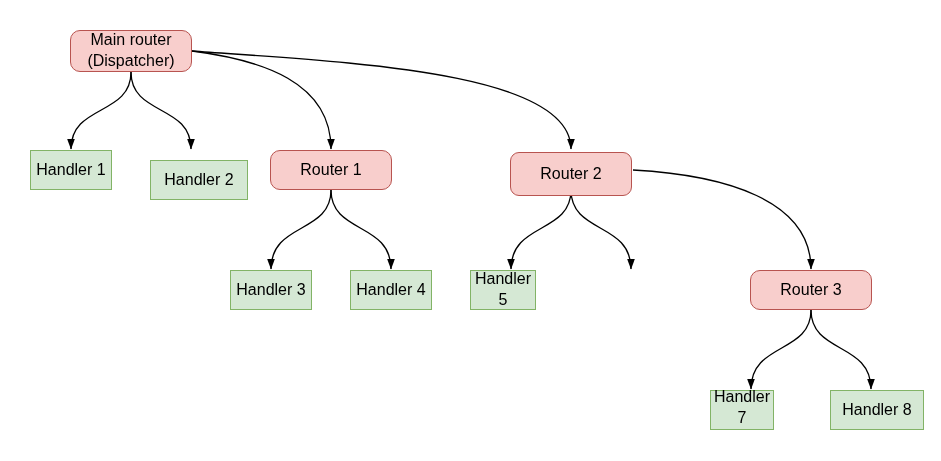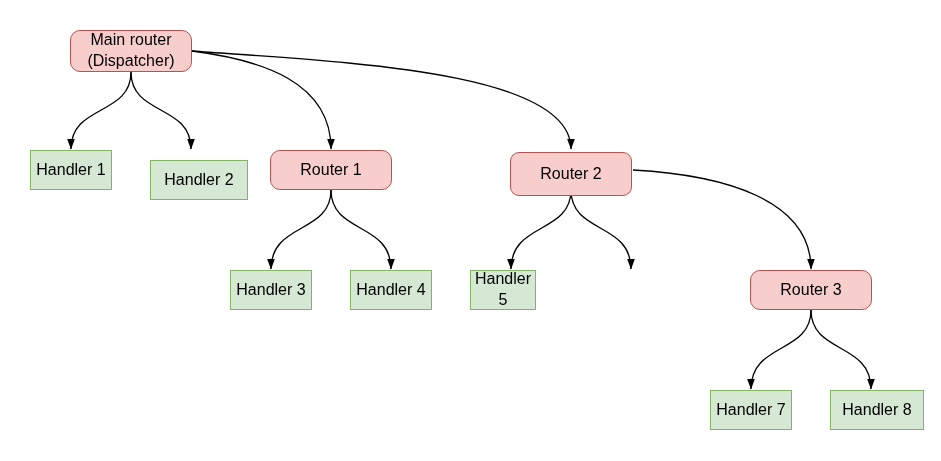--- a/index.html
+++ b/index.html
@@ -116,21 +116,21 @@
 
   <div class="node handler" style="left:470px; top:270px; width:66px; height:40px;">
     <span class="label">Handler 5</span>
   </div>
 
 
   <div class="node router" style="left:750px; top:270px; width:122px; height:40px;">
     <span class="label">Router 3</span>
   </div>
 
-  <div class="node handler" style="left:710px; top:390px; width:82px; height:40px;">
+  <div class="node handler" style="left:710px; top:390px; width:64px; height:40px;align-items:flex-end;">
     <span class="label">Handler 7</span>
   </div>
 
   <div class="node handler" style="left:830px; top:390px; width:94px; height:40px;">
     <span class="label">Handler 8</span>
   </div>
 
 </div>
 
 </body></html>

